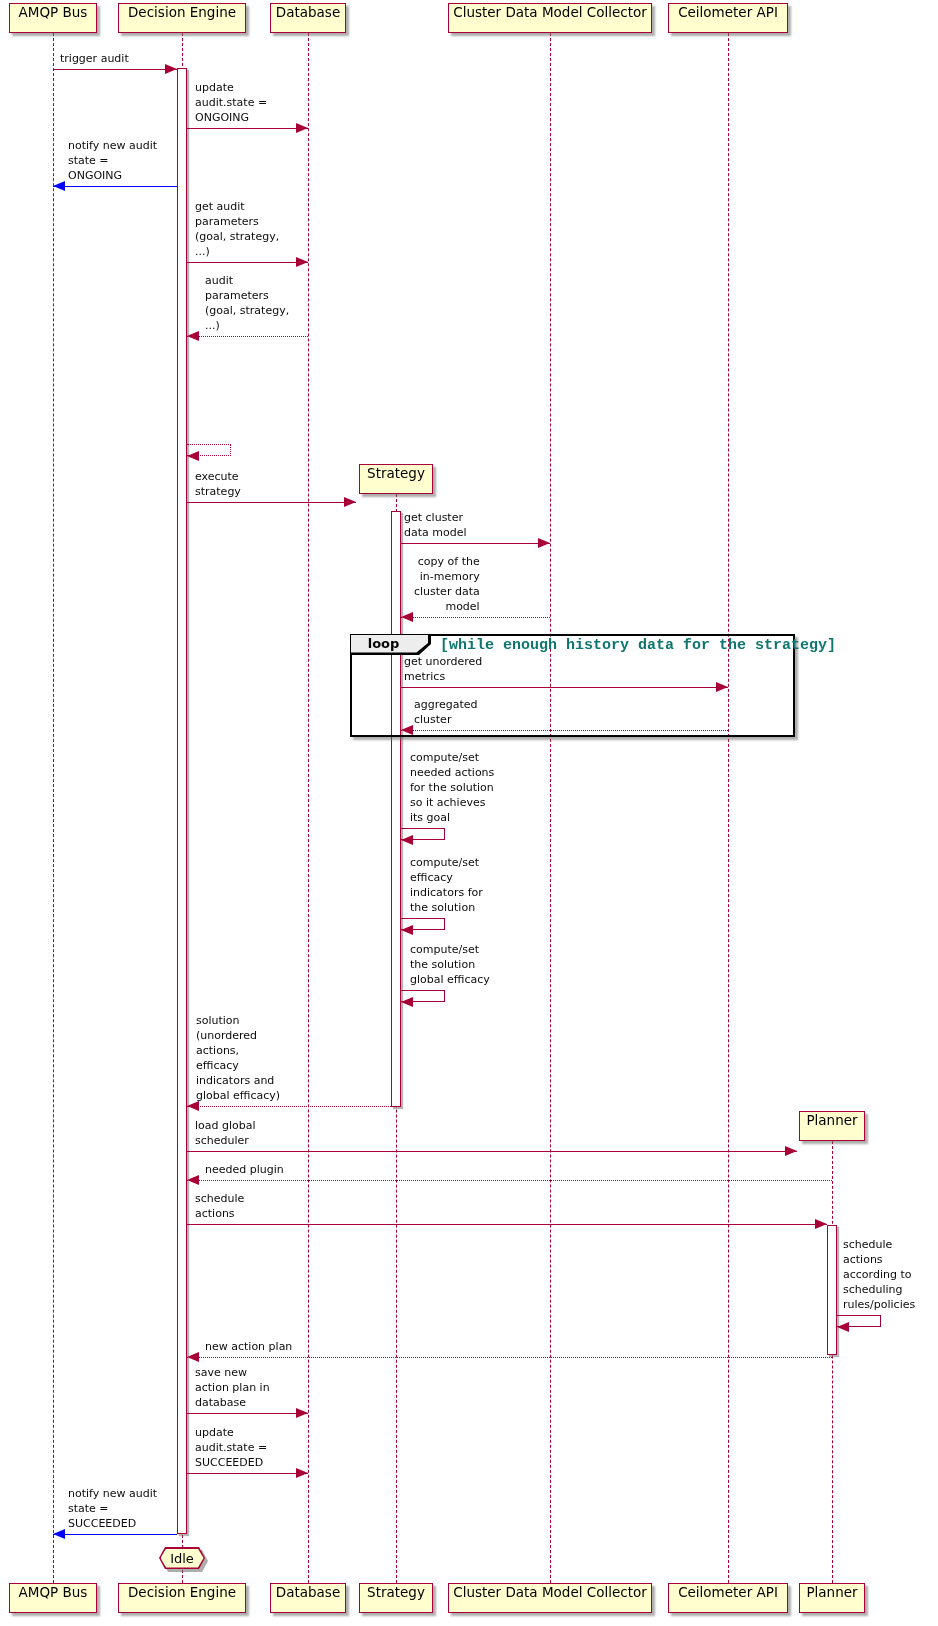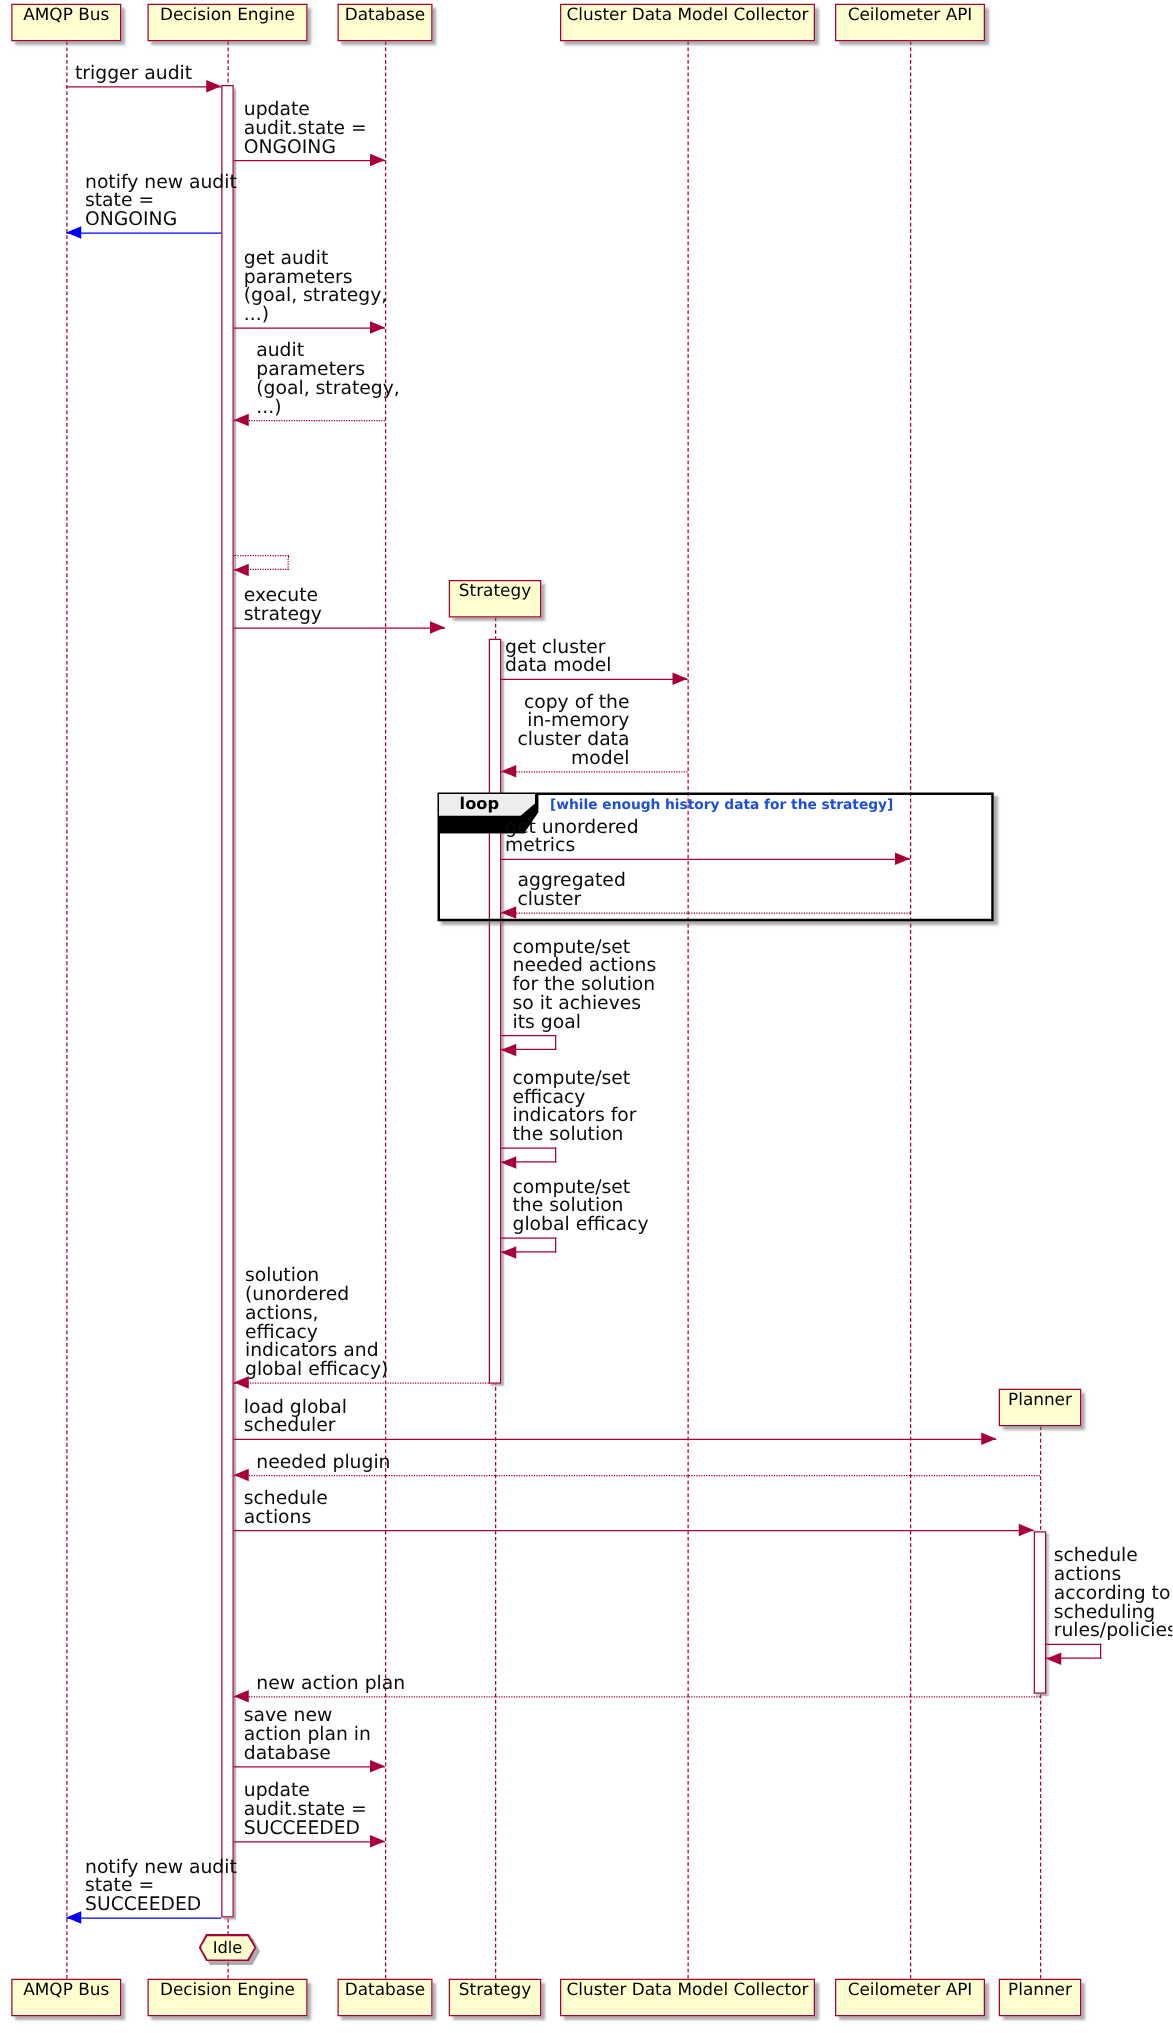--- a/index.html
+++ b/index.html
@@ -5,41 +5,41 @@
   html,body{margin:0;padding:0;background:#fff;}
   #canvas{position:relative;width:938px;height:1626px;background:#fff;overflow:hidden;
           font-family:"DejaVu Sans","Liberation Sans",sans-serif;}
   .box{position:absolute;height:30px;background:#FEFECE;border:1.5px solid #A80036;
        box-sizing:border-box;display:flex;align-items:flex-start;justify-content:center;
        font-size:13.5px;color:#000;white-space:nowrap;
        box-shadow:3px 3px 2px rgba(105,105,105,.55);}
   .lifeline{position:absolute;width:0;border-left:1px dashed #A80036;}
   .bar{position:absolute;width:10px;background:#FFFFFF;border:1px solid #A80036;
        box-sizing:border-box;box-shadow:2px 2px 1px rgba(105,105,105,.5);}
-  .msg{position:absolute;font-size:15px;line-height:15px;color:#0b0b0b;white-space:pre-line;}
+  .msg{position:absolute;font-size:11px;line-height:15px;color:#0b0b0b;white-space:pre-line;}
   .line{position:absolute;height:0;border-top:1px solid #A80036;}
   .line.dotted{border-top-style:dotted;}
   .line.blue{border-top-color:#0000FF;}
   .head-r{position:absolute;width:0;height:0;border-top:5px solid transparent;
           border-bottom:5px solid transparent;border-left:12px solid #A80036;}
   .head-l{position:absolute;width:0;height:0;border-top:5px solid transparent;
           border-bottom:5px solid transparent;border-right:12px solid #A80036;}
   .head-l.blue{border-right-color:#0000FF;}
   .self{position:absolute;width:44px;height:12px;box-sizing:border-box;
         border:1px solid #A80036;border-left:none;}
   .self.dotted{border-top-style:dotted;border-right-style:dotted;border-bottom-style:dotted;}
   .loop-frame{position:absolute;border:2px solid #000;box-sizing:border-box;
               box-shadow:3px 3px 2px rgba(105,105,105,.55);}
-  .loop-tag-outer{position:absolute;width:80px;height:32px;background:#000;
+  .loop-tag-outer{position:absolute;width:80px;height:20px;background:#000;
                   clip-path:polygon(0 0,100% 0,100% 45%,85% 100%,0 100%);}
   .loop-tag-inner{position:absolute;left:0;top:0;width:77px;height:17.5px;background:#EDEDED;
                   clip-path:polygon(0 0,100% 0,100% 45%,85% 100%,0 100%);
                   display:flex;align-items:center;justify-content:center;
                   font-weight:bold;font-size:13px;color:#000;padding-right:12px;box-sizing:border-box;}
-  .loop-cond{position:absolute;font-weight:bold;font-size:11px;color:#1d4ed8;white-space:nowrap;}
+  .loop-cond{position:absolute;font-weight:bold;font-size:15px;color:#0f766e;white-space:nowrap;font-family:Liberation Mono, monospace;}
   .hex{clip-path:polygon(13% 0,87% 0,100% 50%,87% 100%,13% 100%,0 50%);}
   .hex-shadow{position:absolute;background:rgba(105,105,105,.55);}
   .hex-border{position:absolute;background:#A80036;display:flex;align-items:center;justify-content:center;}
   .hex-fill{position:absolute;left:1.5px;top:1.5px;right:1.5px;bottom:1.5px;background:#FEFECE;}
   .hex-label{position:relative;font-size:13px;color:#000;z-index:2;}
 </style>
 </head>
 <body>
 
 <div id="canvas">

